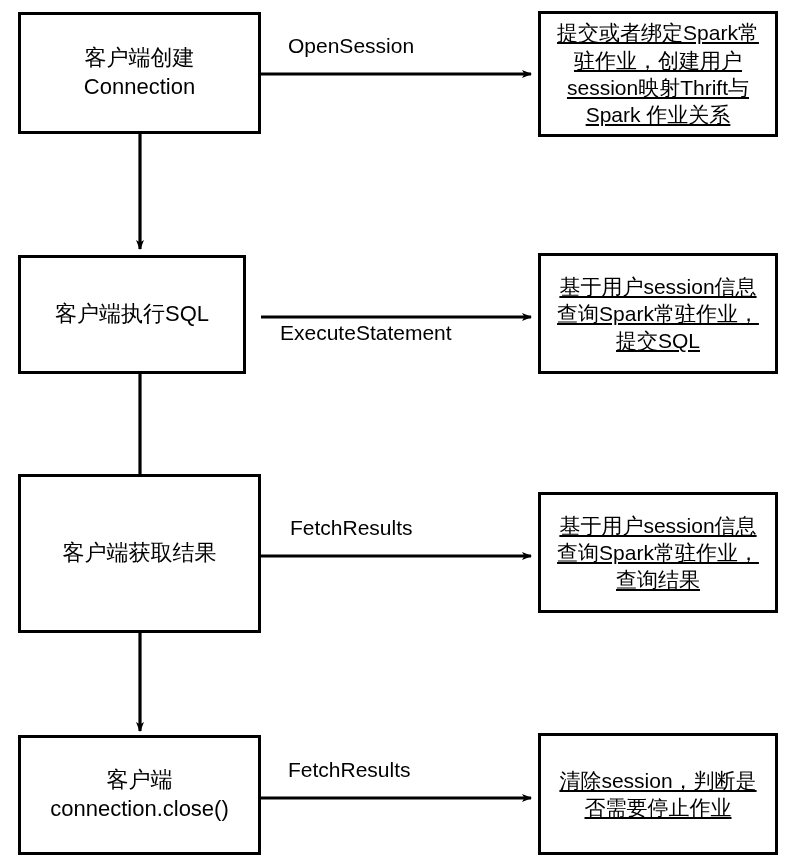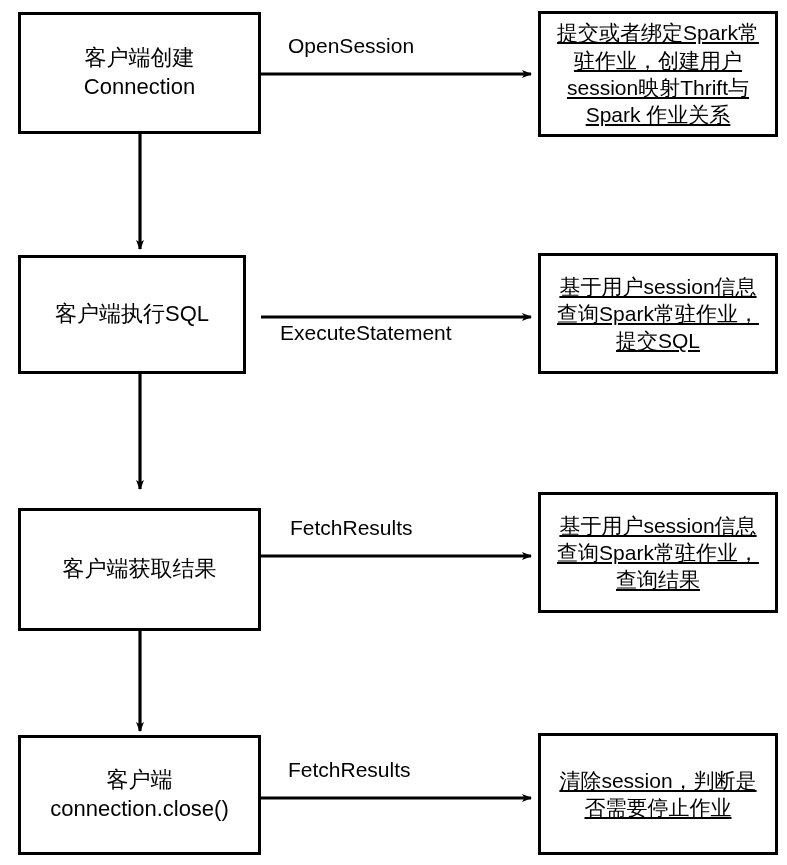--- a/index.html
+++ b/index.html
@@ -111,21 +111,21 @@
   <div class="node node-client" style="left:18px; top:255px; width:228px; height:119px;">
     <span class="node-label">客户端执行SQL</span>
   </div>
   <div class="node node-detail" style="left:538px; top:253px; width:240px; height:121px;">
     <span class="node-label">基于用户session信息
 查询Spark常驻作业，
 提交SQL</span>
   </div>
   <div class="edge-label" style="left:280px; top:277px;margin-top:44px;">ExecuteStatement</div>
 
-  <div class="node node-client" style="left:18px; top:508px; width:243px; height:123px;">
+  <div class="node node-client" style="left:18px; top:474px; width:243px; height:159px;">
     <span class="node-label">客户端获取结果</span>
   </div>
   <div class="node node-detail" style="left:538px; top:492px; width:240px; height:121px;">
     <span class="node-label">基于用户session信息
 查询Spark常驻作业，
 查询结果</span>
   </div>
   <div class="edge-label" style="left:290px; top:516px;">FetchResults</div>
 
   <div class="node node-client" style="left:18px; top:735px; width:243px; height:120px;">

